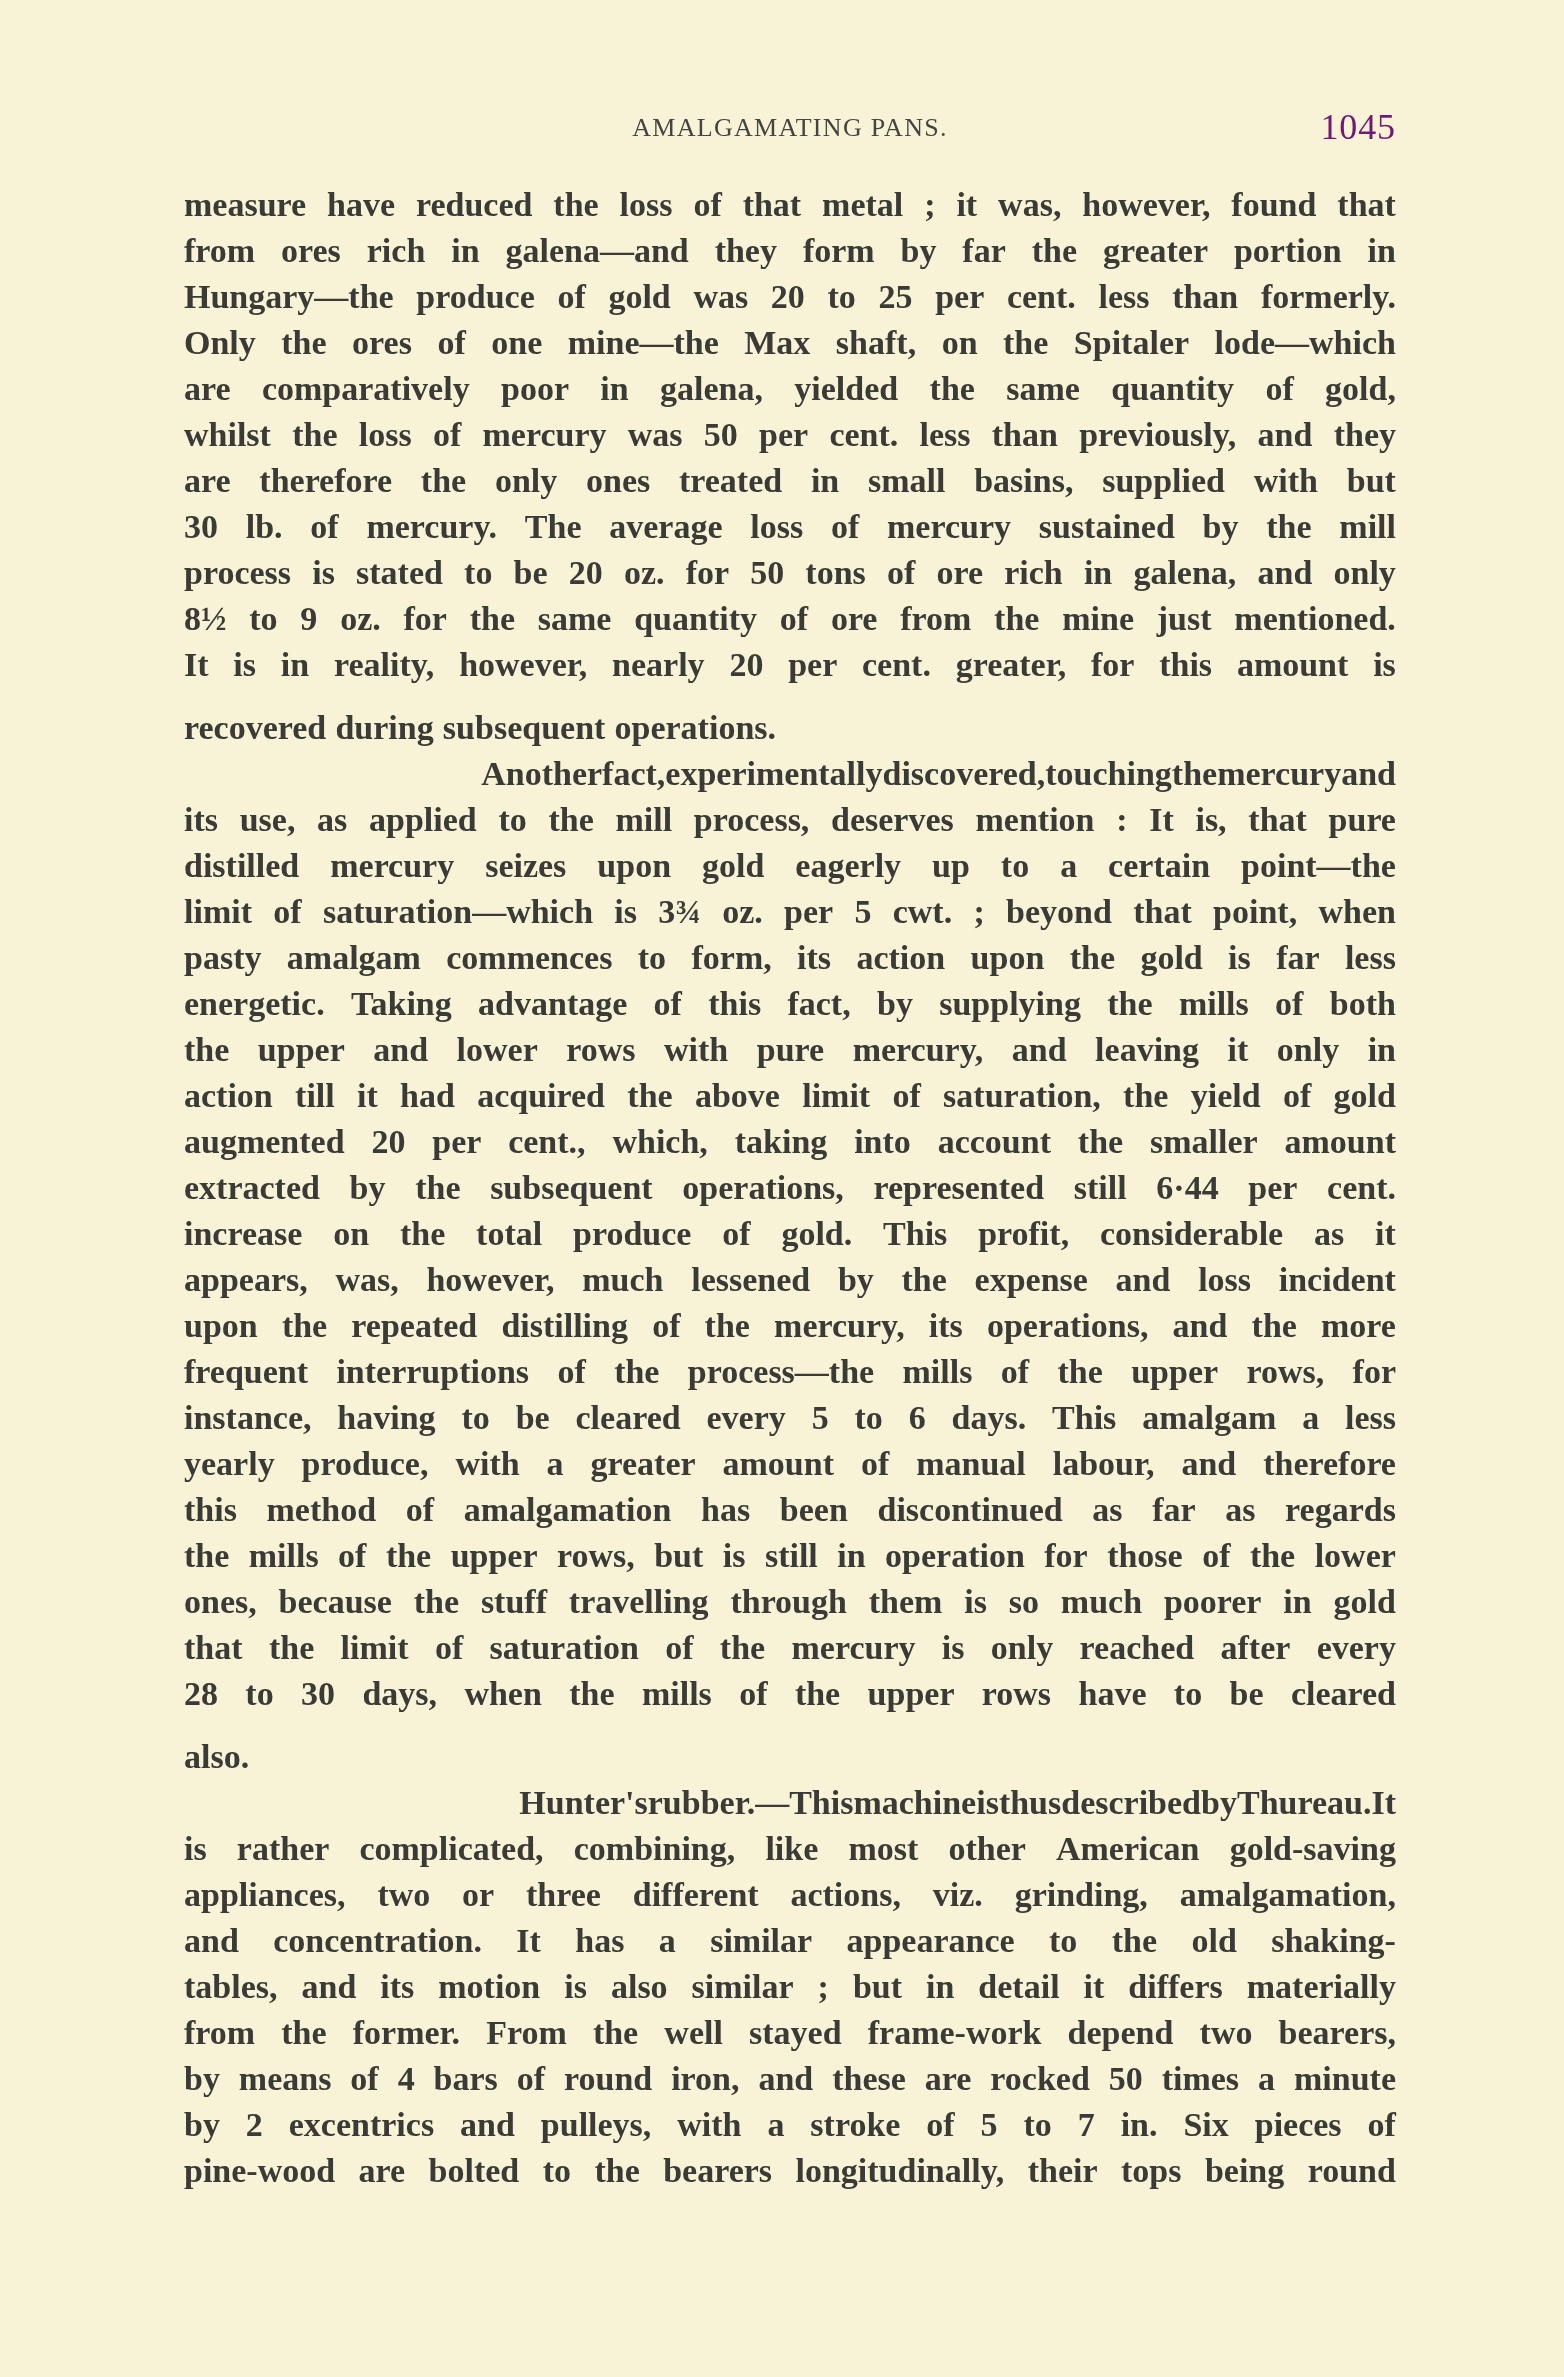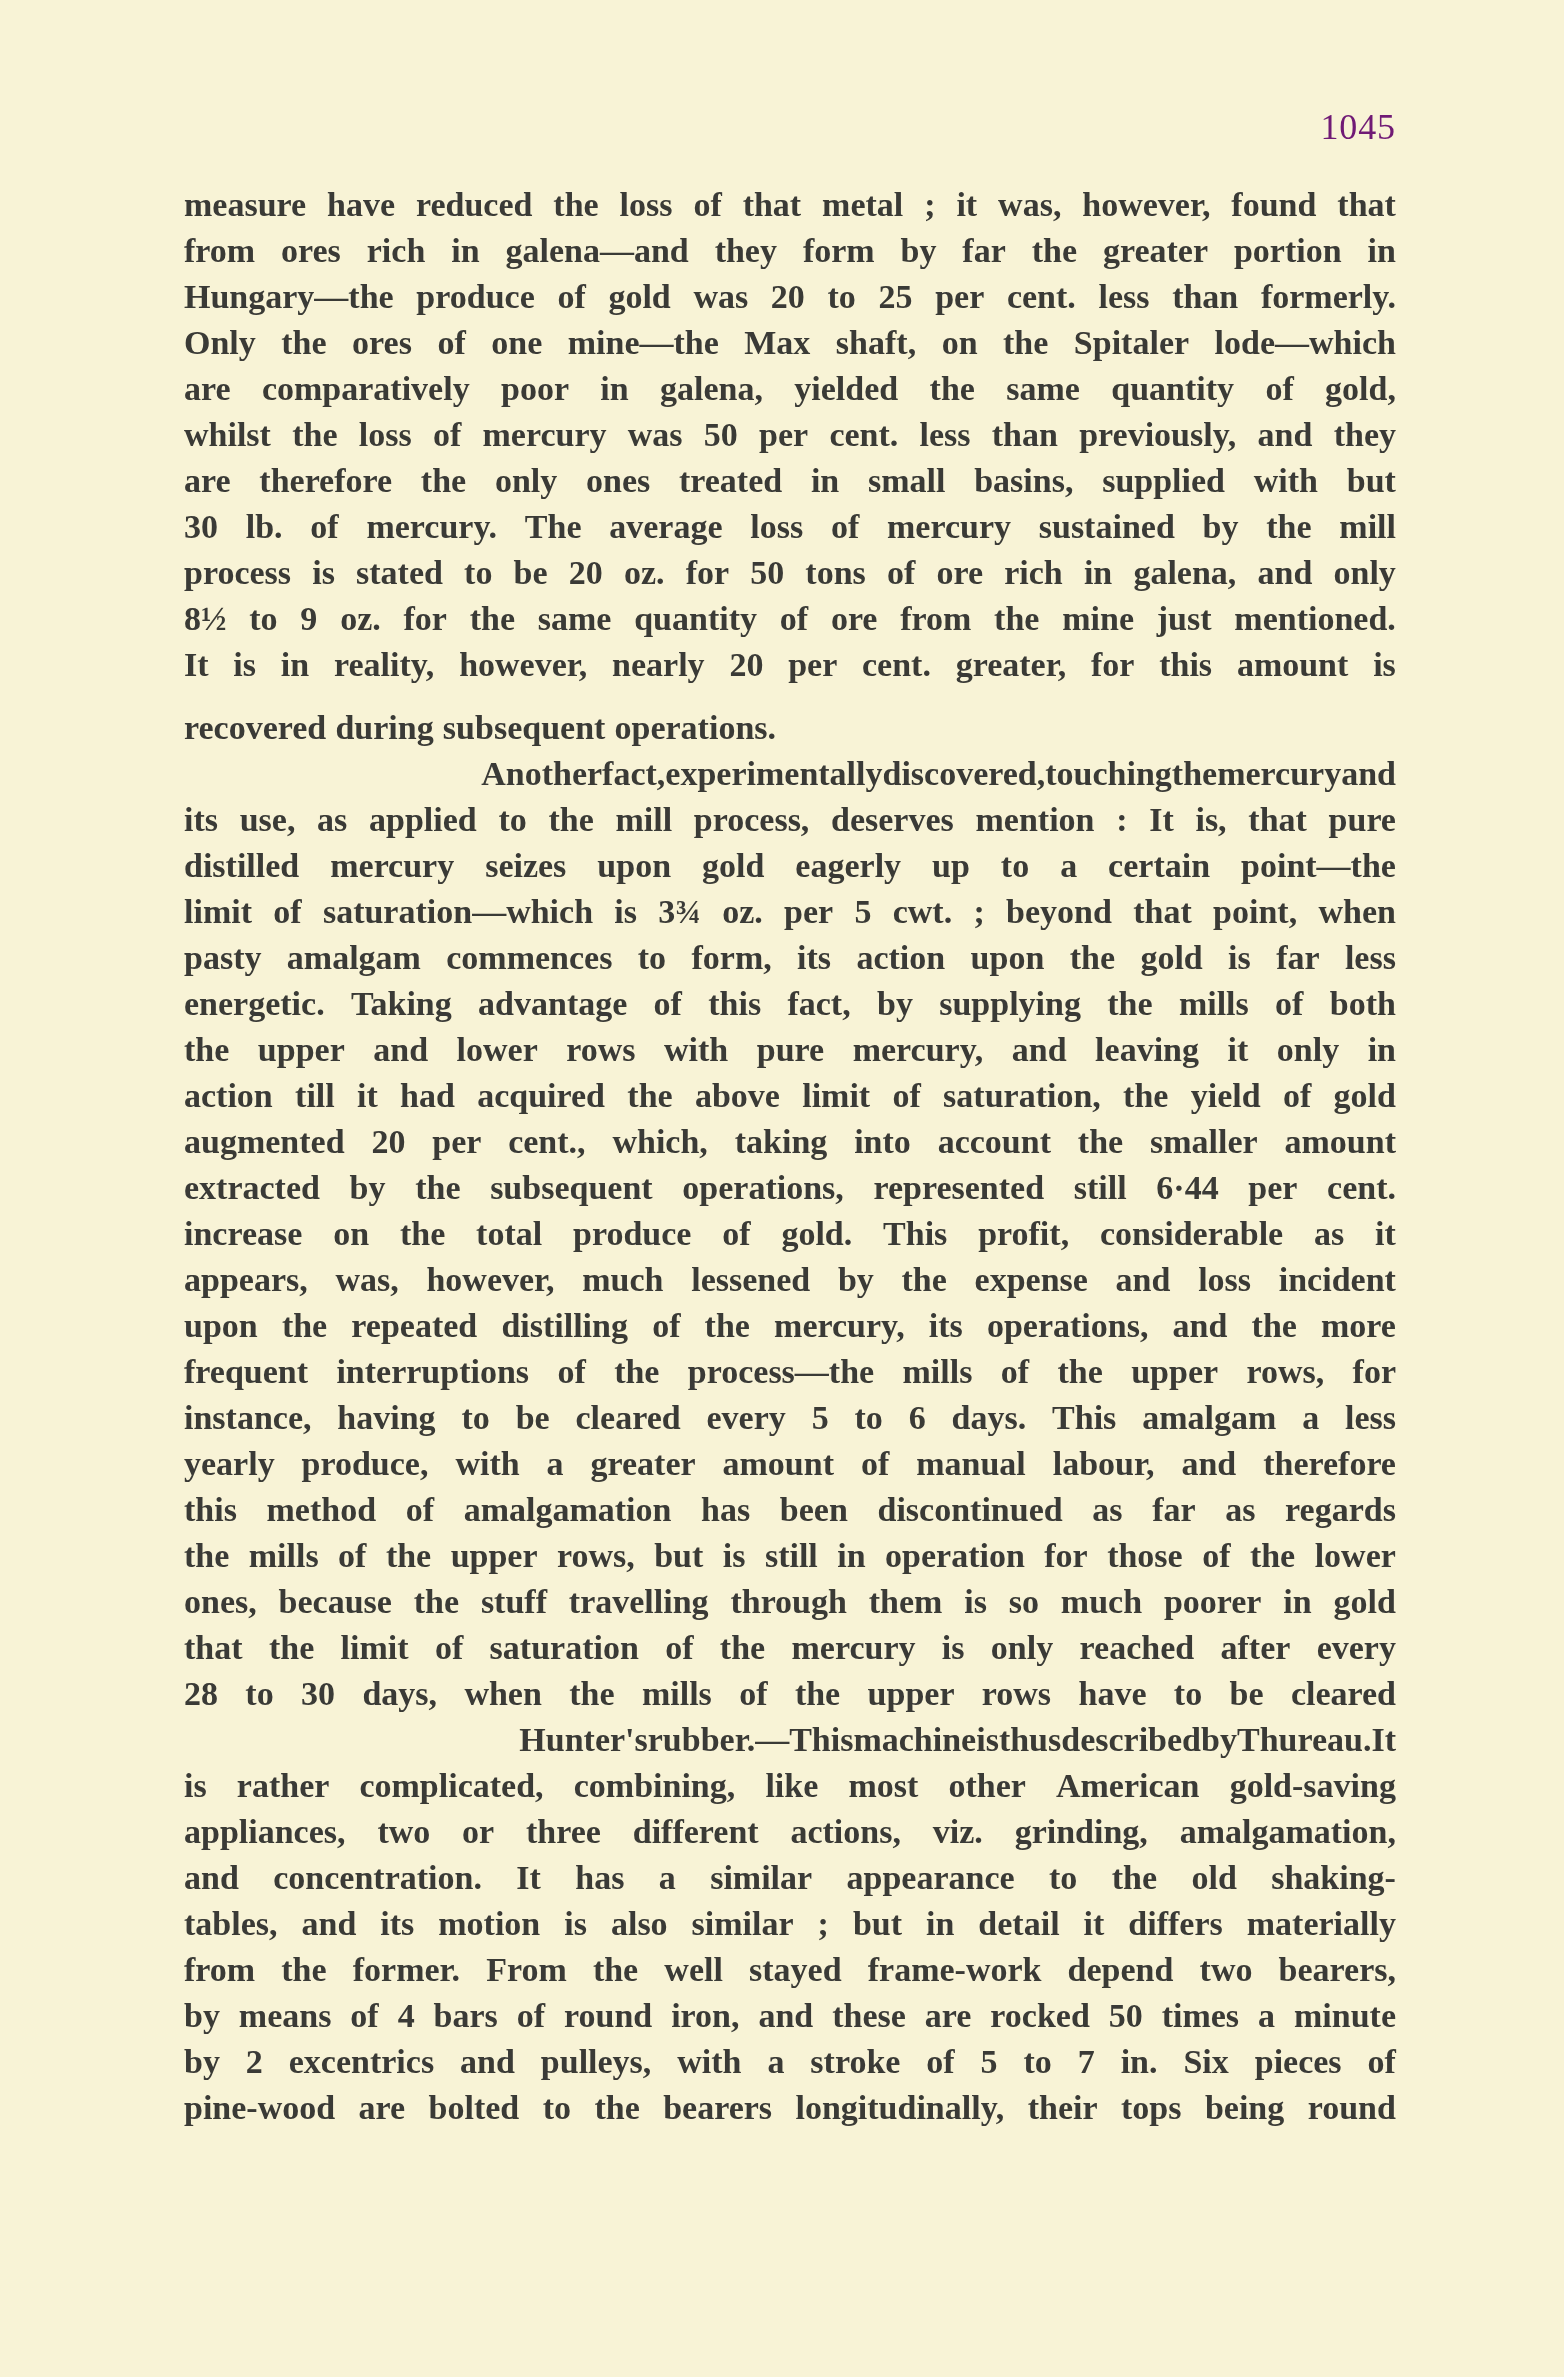--- a/index.html
+++ b/index.html
@@ -34,20 +34,21 @@
     }
     .line.last { text-align-last: left; justify-content: flex-start; margin-top: 17px; }
     .line.indent { padding-left: 67px; justify-content: flex-end; }
     .line span.w { white-space: pre; }
     .line.last span.w { margin-right: 0.27em; }
   </style>
 </head>
 <body>
 
 <div class="header">
+  <div class="running-head">AMALGAMATING PANS.</div>
   <div class="page-number">1045</div>
 </div>
 
 <div class="body-text" id="body-text">
     <div class="line">
       <span class="w">measure</span>
       <span class="w">have</span>
       <span class="w">reduced</span>
       <span class="w">the</span>
       <span class="w">loss</span>
@@ -516,20 +517,23 @@
       <span class="w">mills</span>
       <span class="w">of</span>
       <span class="w">the</span>
       <span class="w">upper</span>
       <span class="w">rows</span>
       <span class="w">have</span>
       <span class="w">to</span>
       <span class="w">be</span>
       <span class="w">cleared</span>
     </div>
+    <div class="line last">
+      <span class="w">also.</span>
+    </div>
     <div class="line indent">
       <span class="w">Hunter's</span>
       <span class="w">rubber.—This</span>
       <span class="w">machine</span>
       <span class="w">is</span>
       <span class="w">thus</span>
       <span class="w">described</span>
       <span class="w">by</span>
       <span class="w">Thureau.</span>
       <span class="w">It</span>

